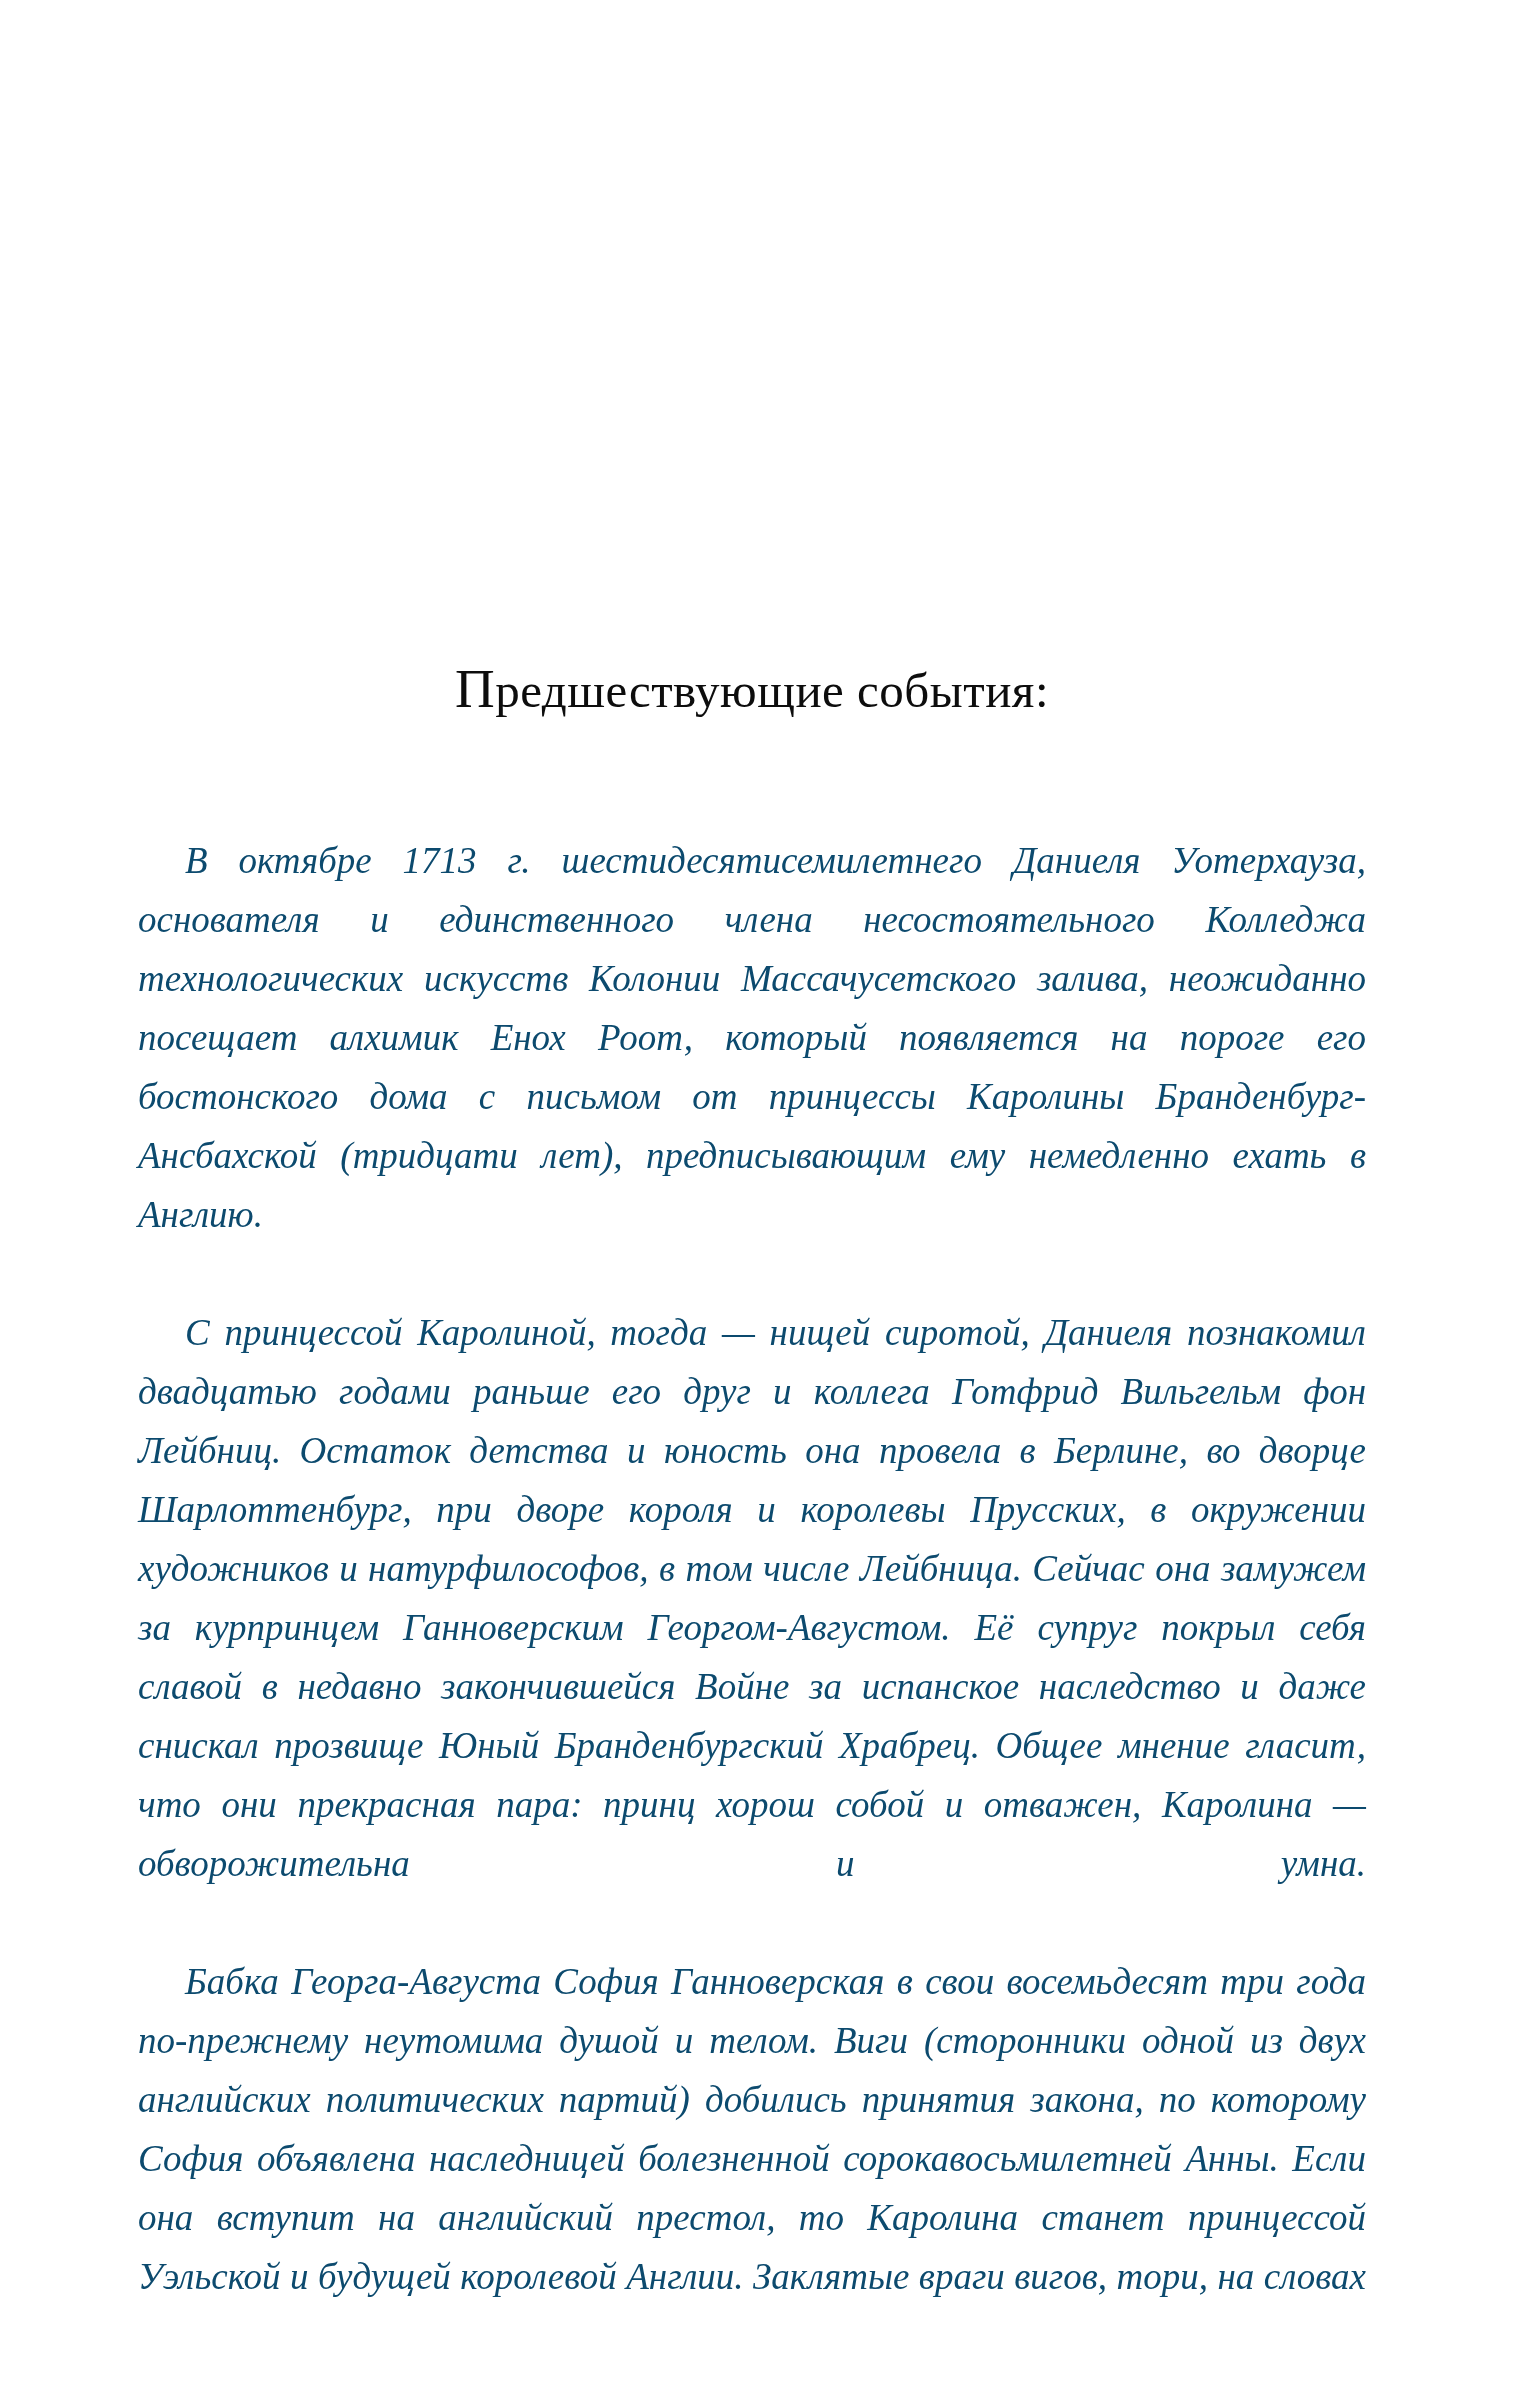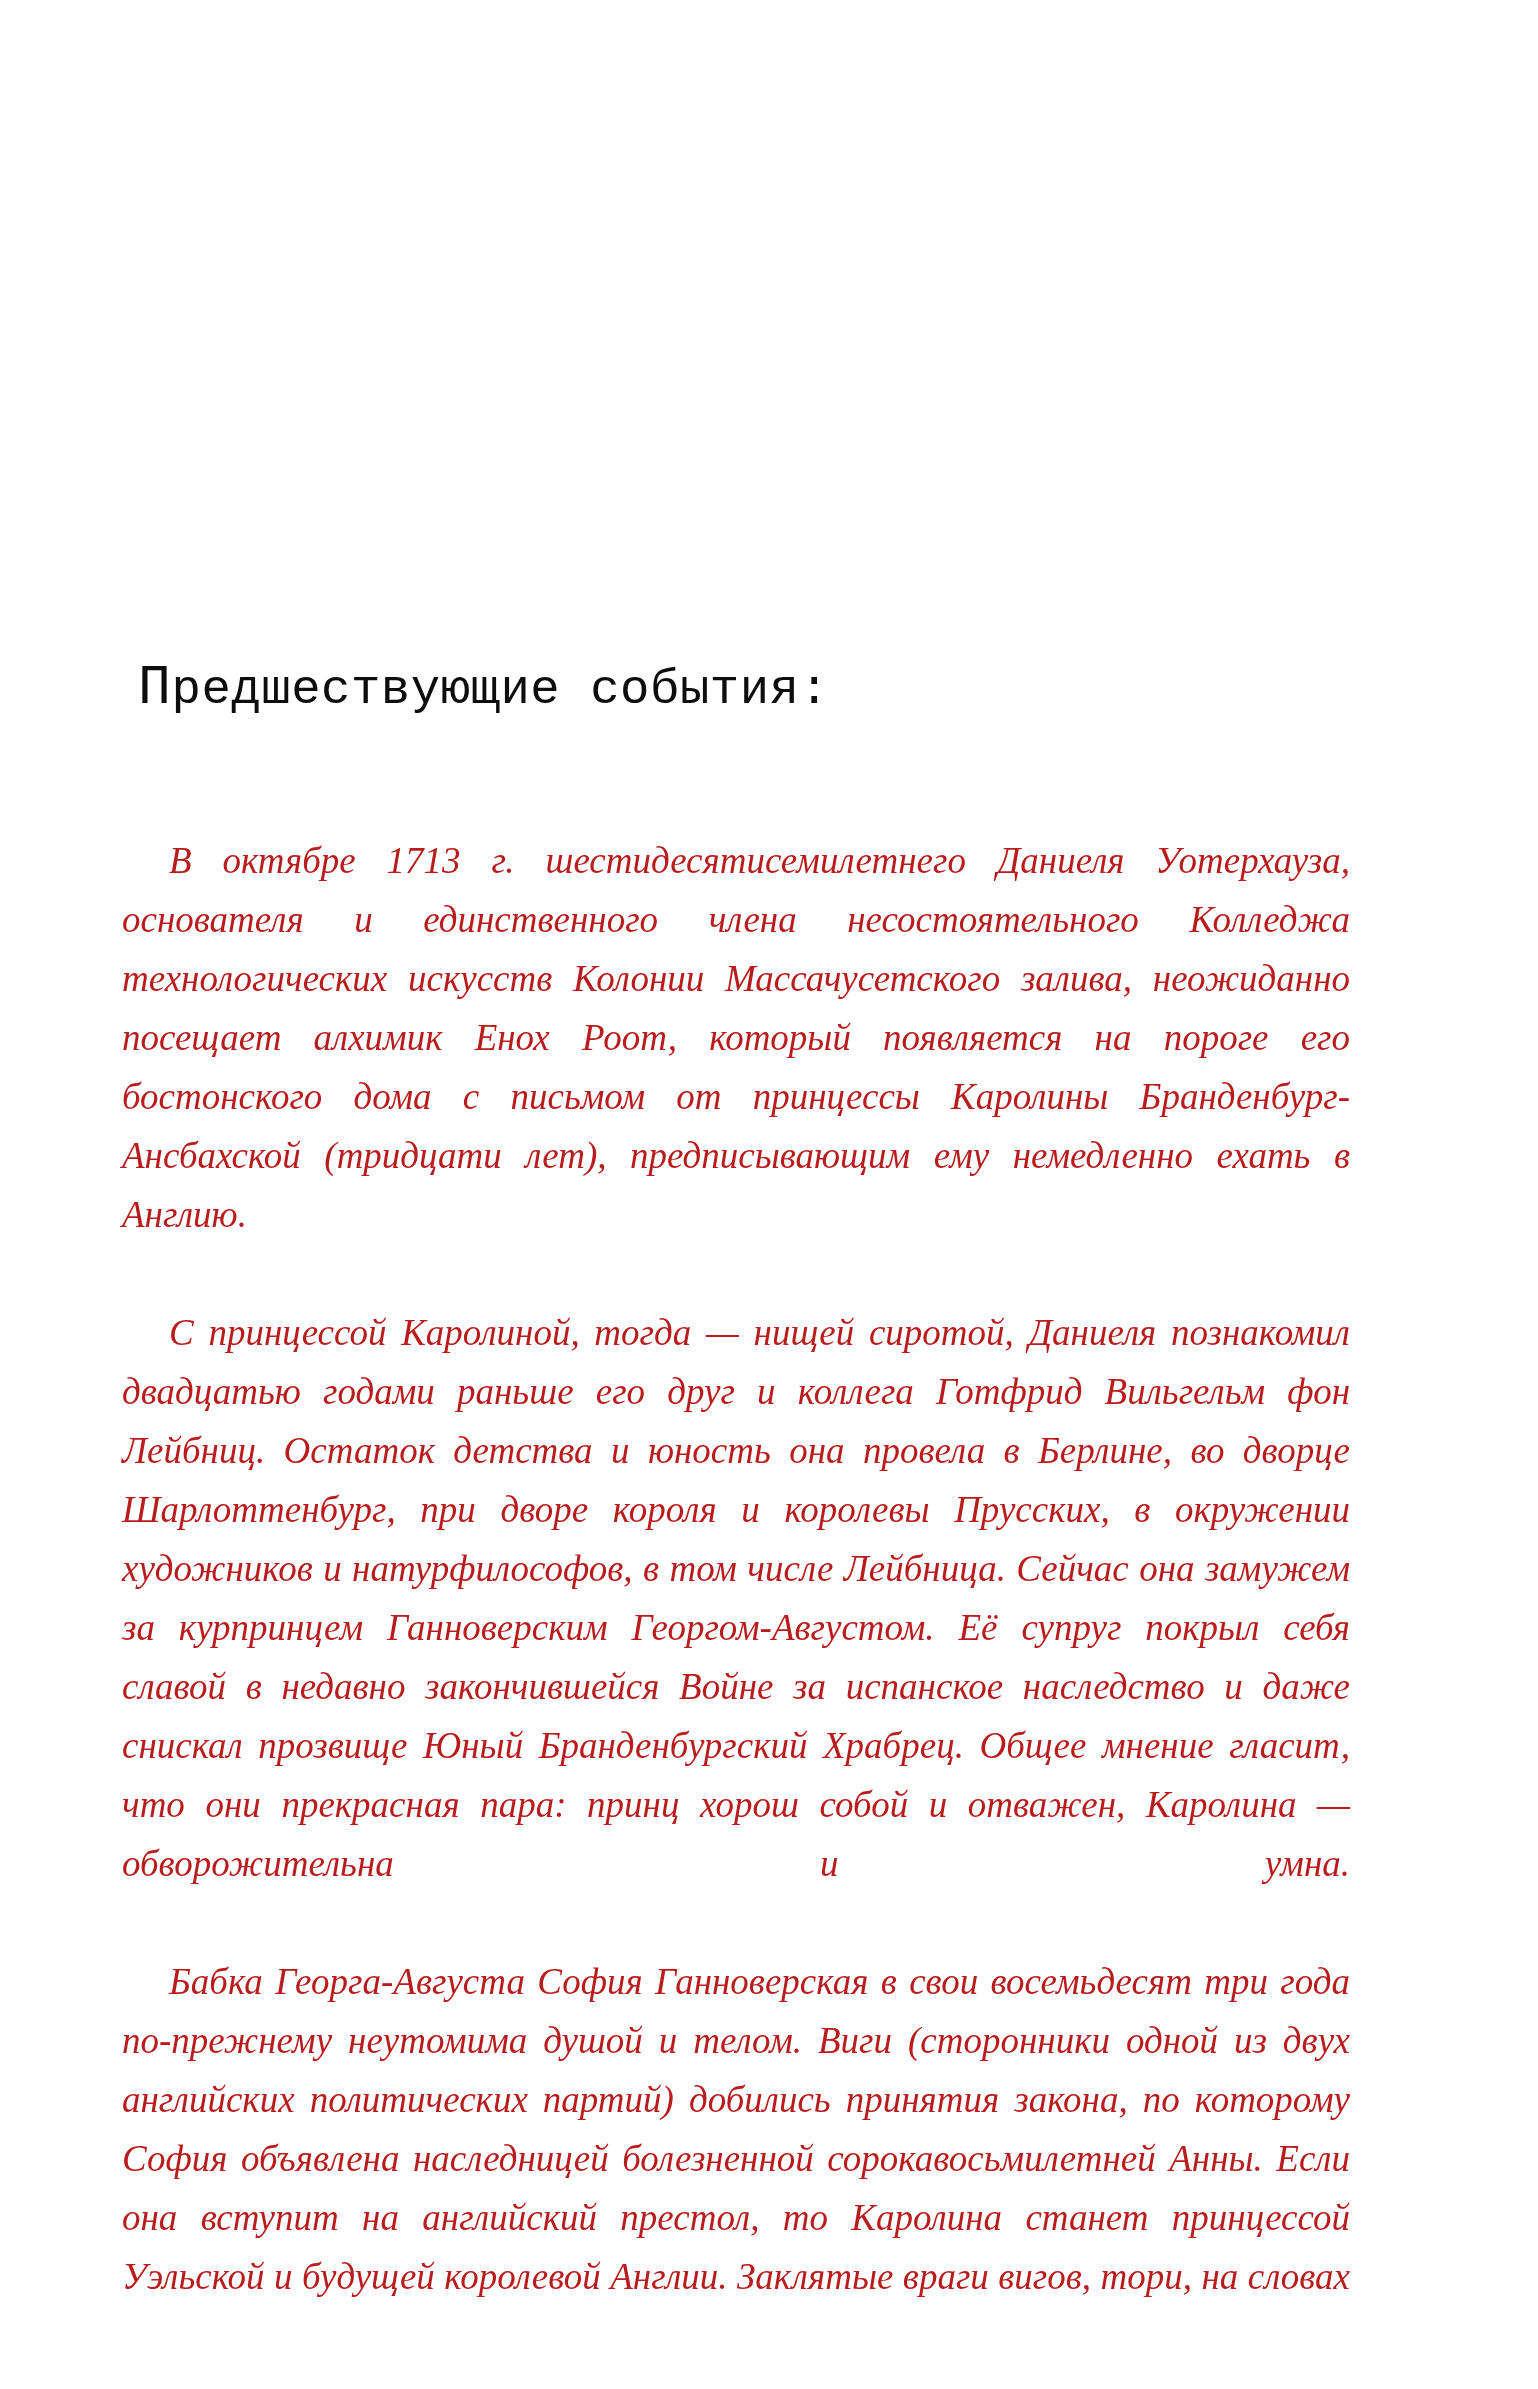--- a/index.html
+++ b/index.html
@@ -16,44 +16,45 @@
     background: #ffffff;
     overflow: hidden;
     box-sizing: border-box;
   }
 
   .chapter-heading {
     position: absolute;
     left: 138px;
     top: 625px;
     width: 1228px;
-    font-family: Liberation Mono, monospace;
+    font-family: Liberation Serif, serif;
     font-weight: 400;
     font-style: normal;
     font-size: 49px;
     line-height: 1.12;
     letter-spacing: 0.5px;
     color: #0d0d0d;
     white-space: nowrap;
+    text-align: center;
   }
   .chapter-heading .cap {
     font-size: 55px;
   }
 
   .body-copy {
     position: absolute;
-    left: 122px;
+    left: 138px;
     top: 831px;
     width: 1228px;
     font-family: "Liberation Serif", "DejaVu Serif", serif;
     font-style: italic;
     font-weight: 400;
     font-size: 37px;
     line-height: 59px;
-    color: #b91c1c;
+    color: #0c4a6e;
     text-align: justify;
     text-justify: inter-word;
     -webkit-hyphens: none;
     hyphens: none;
   }
 
   .body-copy p {
     margin: 0;
     text-indent: 47px;
     text-align: justify;

